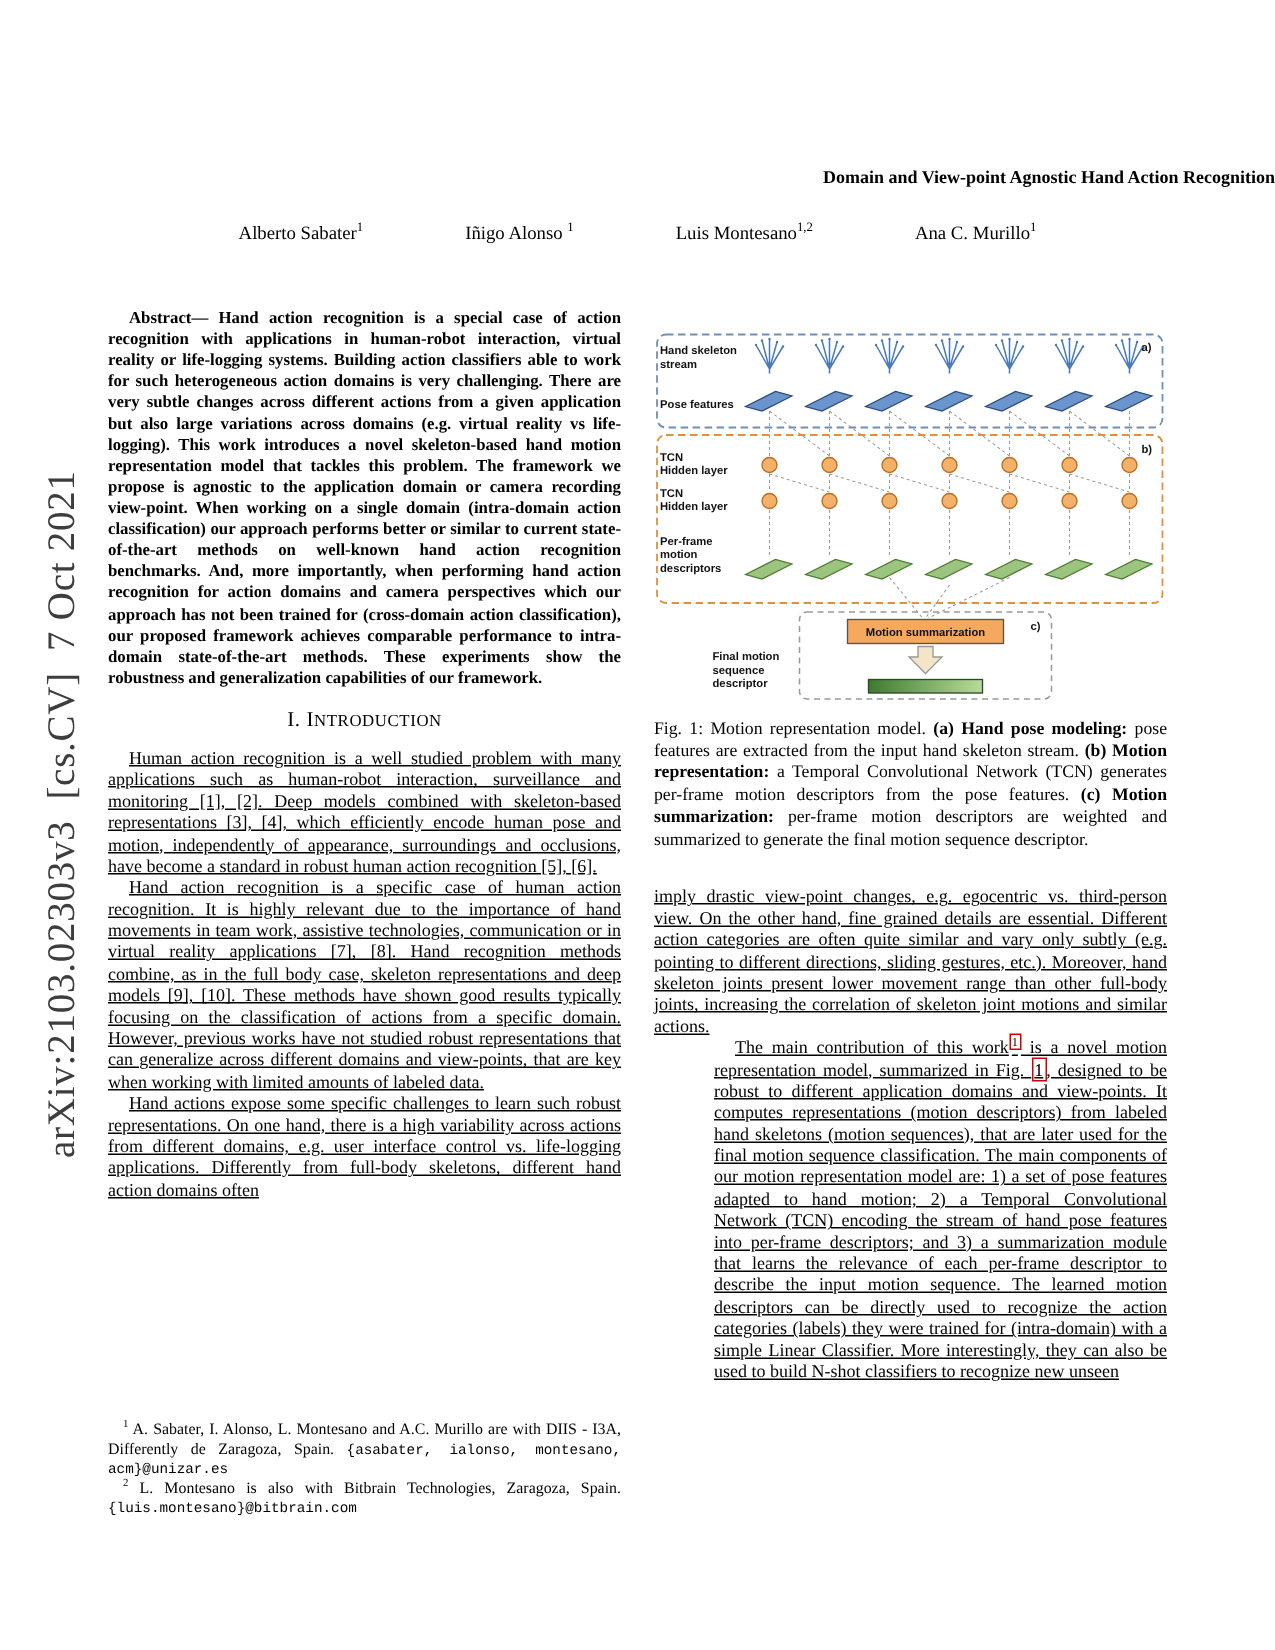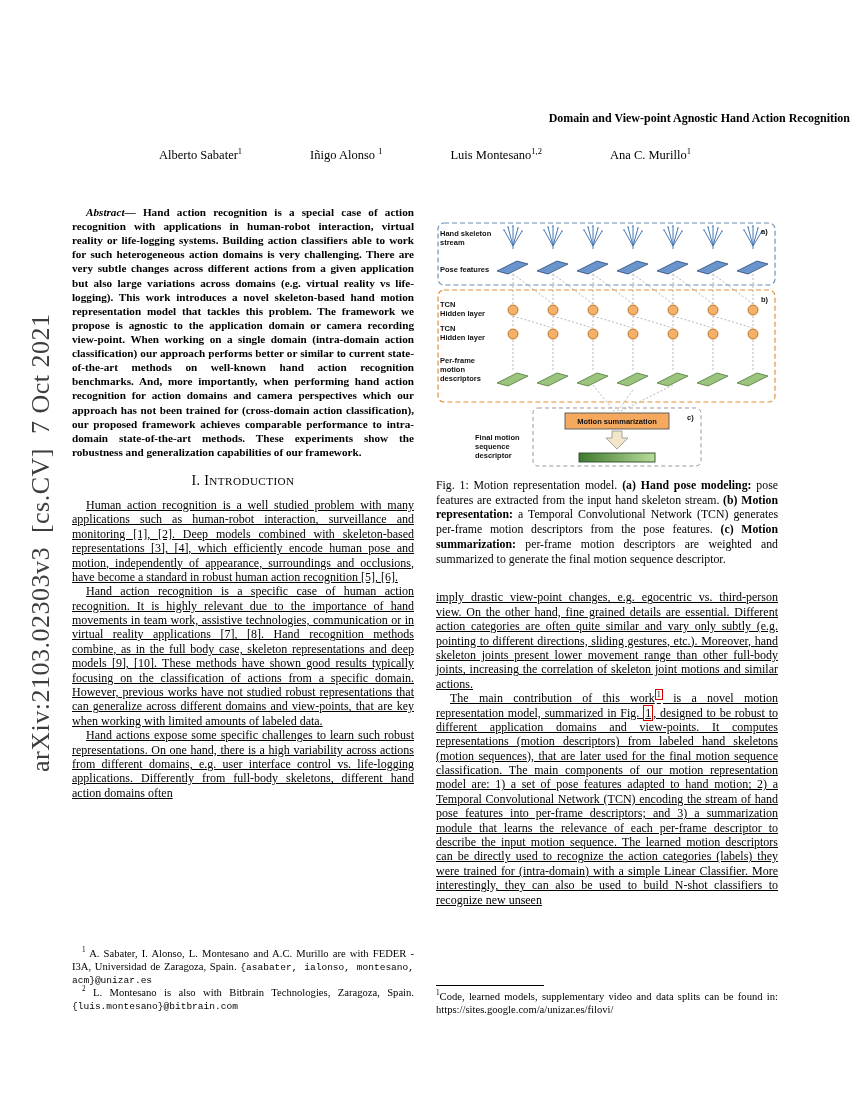--- a/index.html
+++ b/index.html
@@ -52,29 +52,29 @@
   p.body.indent { text-indent: 14px; }
 
   .footnotes-left {
     position: absolute; left: 72px; top: 948px; width: 342px;
     font-size: 10.6px; line-height: 1.22; text-align: justify;
   }
   .footnotes-left p { text-indent: 10px; }
 
   .fig-caption { margin-top: 8px; font-size: 11.8px; line-height: 1.25; text-align: justify; }
   .right-body { margin-top: 24px; }
-  .right-body p + p { margin-top: 0; }
+  .right-body p + p { margin-top: 0; margin-left: 40px; }
 
   .footnote-right {
     position: absolute; left: 436px; top: 985px; width: 342px;
     font-size: 10.6px; line-height: 1.25; text-align: justify;
   }
   .footnote-rule { width: 108px; border-top: 1px solid #000; margin-bottom: 4px; }
 
-  .seg-i { font-style: italic; }
+  .seg-i { }
   .seg-b { font-weight: bold; }
   .seg-sc { font-size: 80%; }
   .seg-sup { vertical-align: super; font-size: 68%; line-height: 0; }
   .seg-refsup { vertical-align: super; font-size: 68%; line-height: 0; border: 1px solid #d40000; padding: 0 1px; }
   .seg-ref { border: 1px solid #d40000; padding: 0 1px; }
   .seg-tt { font-family: "Liberation Mono", monospace; font-size: 90%; }
   .seg-url { font-family: "Liberation Serif", serif; }
 
   .figure-svg { display: block; width: 342px; height: 248px; }
   .figure-svg text {
@@ -104,21 +104,21 @@
     <div class="abstract">
       <p><span class="seg-i">Abstract</span><span>— Hand action recognition is a special case of action recognition with applications in human-robot interaction, virtual reality or life-logging systems. Building action classifiers able to work for such heterogeneous action domains is very challenging. There are very subtle changes across different actions from a given application but also large variations across domains (e.g. virtual reality vs life-logging). This work introduces a novel skeleton-based hand motion representation model that tackles this problem. The framework we propose is agnostic to the application domain or camera recording view-point. When working on a single domain (intra-domain action classification) our approach performs better or similar to current state-of-the-art methods on well-known hand action recognition benchmarks. And, more importantly, when performing hand action recognition for action domains and camera perspectives which our approach has not been trained for (cross-domain action classification), our proposed framework achieves comparable performance to intra-domain state-of-the-art methods. These experiments show the robustness and generalization capabilities of our framework.</span></p>
     </div>
     <div class="sec-heading"><span>I. I</span><span class="seg-sc">NTRODUCTION</span></div>
     <p class="body indent">Human action recognition is a well studied problem with many applications such as human-robot interaction, surveillance and monitoring [1], [2]. Deep models combined with skeleton-based representations [3], [4], which efficiently encode human pose and motion, independently of appearance, surroundings and occlusions, have become a standard in robust human action recognition [5], [6].</p>
     <p class="body indent">Hand action recognition is a specific case of human action recognition. It is highly relevant due to the importance of hand movements in team work, assistive technologies, communication or in virtual reality applications [7], [8]. Hand recognition methods combine, as in the full body case, skeleton representations and deep models [9], [10]. These methods have shown good results typically focusing on the classification of actions from a specific domain. However, previous works have not studied robust representations that can generalize across different domains and view-points, that are key when working with limited amounts of labeled data.</p>
     <p class="body indent">Hand actions expose some specific challenges to learn such robust representations. On one hand, there is a high variability across actions from different domains, e.g. user interface control vs. life-logging applications. Differently from full-body skeletons, different hand action domains often</p>
   </div>
 
   <div class="footnotes-left">
-    <p><span class="seg-sup">1</span><span> A. Sabater, I. Alonso, L. Montesano and A.C. Murillo are with FEDER - I3A, Universidad de Zaragoza, Spain. </span><span class="seg-tt">{asabater, ialonso, montesano, acm}@unizar.es</span></p>
+    <p><span class="seg-sup">1</span><span> A. Sabater, I. Alonso, L. Montesano and A.C. Murillo are with DIIS - I3A, Differently de Zaragoza, Spain. </span><span class="seg-tt">{asabater, ialonso, montesano, acm}@unizar.es</span></p>
     <p><span class="seg-sup">2</span><span> L. Montesano is also with Bitbrain Technologies, Zaragoza, Spain. </span><span class="seg-tt">{luis.montesano}@bitbrain.com</span></p>
   </div>
 
   <div class="col col-right">
 
     <svg class="figure-svg" viewBox="0 0 340 248">
       <defs>
         <g id="g-hand">
           <path d="M0,10 L-9,-6 M0,10 L-5,-9 M0,10 L0,-10 M0,10 L5,-8 M0,10 L9,-5 M0,10 L0,13" stroke="#4a7ab5" stroke-width="1" fill="none"></path>
           <circle cx="-9" cy="-6" r="0.8" fill="#4a7ab5"></circle>
@@ -245,18 +245,14 @@
     </svg>
 
     <div class="fig-caption"><span>Fig. 1: Motion representation model. </span><span class="seg-b">(a) Hand pose modeling:</span><span> pose features are extracted from the input hand skeleton stream. </span><span class="seg-b">(b) Motion representation:</span><span> a Temporal Convolutional Network (TCN) generates per-frame motion descriptors from the pose features. </span><span class="seg-b">(c) Motion summarization:</span><span> per-frame motion descriptors are weighted and summarized to generate the final motion sequence descriptor.</span></div>
 
     <div class="right-body">
       <p class="body">imply drastic view-point changes, e.g. egocentric vs. third-person view. On the other hand, fine grained details are essential. Different action categories are often quite similar and vary only subtly (e.g. pointing to different directions, sliding gestures, etc.). Moreover, hand skeleton joints present lower movement range than other full-body joints, increasing the correlation of skeleton joint motions and similar actions.</p>
       <p class="body indent"><span>The main contribution of this work</span><span class="seg-refsup">1</span><span> is a novel motion representation model, summarized in Fig. </span><span class="seg-ref">1</span><span>, designed to be robust to different application domains and view-points. It computes representations (motion descriptors) from labeled hand skeletons (motion sequences), that are later used for the final motion sequence classification. The main components of our motion representation model are: 1) a set of pose features adapted to hand motion; 2) a Temporal Convolutional Network (TCN) encoding the stream of hand pose features into per-frame descriptors; and 3) a summarization module that learns the relevance of each per-frame descriptor to describe the input motion sequence. The learned motion descriptors can be directly used to recognize the action categories (labels) they were trained for (intra-domain) with a simple Linear Classifier. More interestingly, they can also be used to build N-shot classifiers to recognize new unseen</span></p>
     </div>
   </div>
 
-  <div class="footnote-right">
-    <div class="footnote-rule"></div>
-    <p><span class="seg-sup">1</span><span>Code, learned models, supplementary video and data splits can be found in: </span><span class="seg-url">https://sites.google.com/a/unizar.es/filovi/</span></p>
-  </div>
 
 </div>
 
 </body></html>

